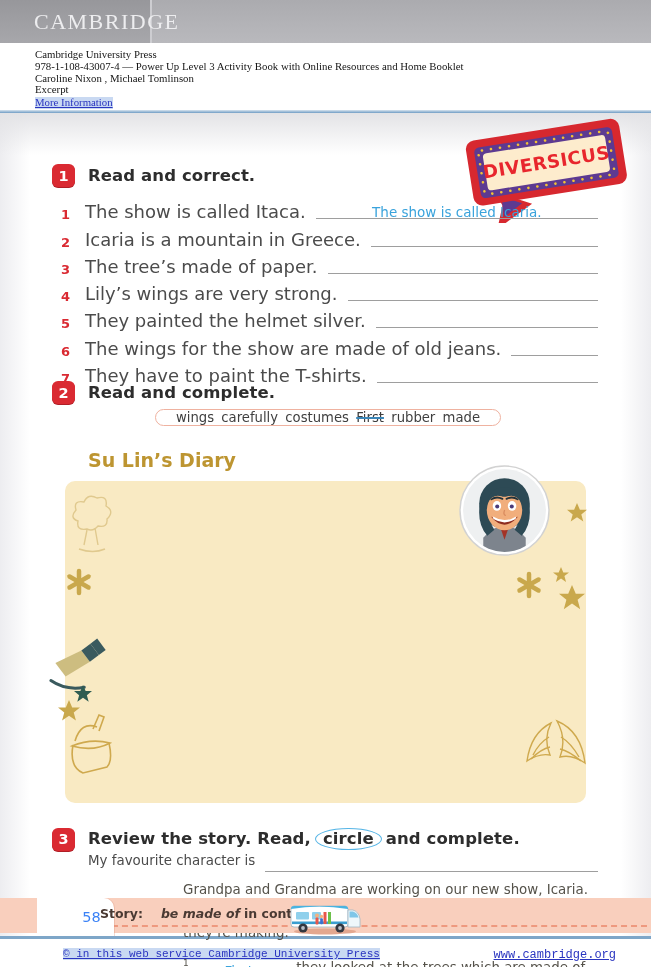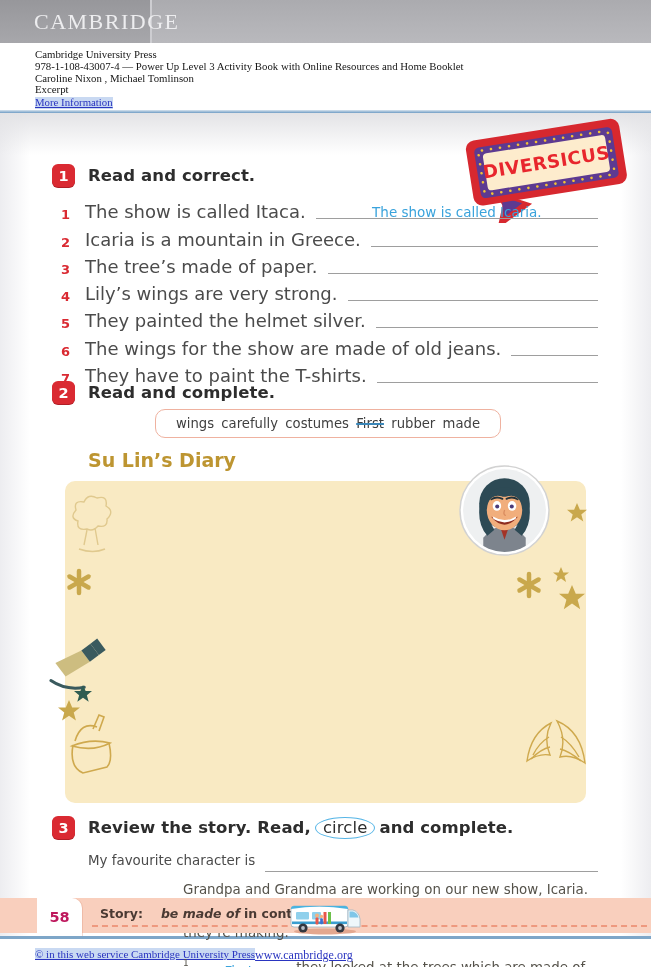--- a/index.html
+++ b/index.html
@@ -30,56 +30,56 @@
     box-shadow:0 1px 0 #b01e26;flex:0 0 23px;margin-left:4px;}
   .ex-title{font-size:16.5px;font-weight:bold;color:#2d2d2d;margin-left:13px;letter-spacing:0.1px;}
   
   .ex1-items{position:absolute;top:85px;left:48px;right:53px;}
   .item{display:flex;align-items:flex-end;height:27.3px;}
   .inum{color:#da2a32;font-weight:bold;font-size:13px;width:24px;padding-left:13px;flex:0 0 24px;padding-bottom:3px;}
   .itext{font-size:18px;color:#4b4b4b;padding-bottom:3px;white-space:nowrap;}
   .wline{flex:1;border-bottom:1px solid #9e9e9e;margin:0 0 6px 10px;position:relative;height:18px;}
   .ans{position:absolute;left:0;right:0;bottom:-2px;text-align:center;color:#3aa3dc;font-size:13.5px;}
   
-  .word-box{position:absolute;top:296px;left:155px;width:346px;height:29px;
+  .word-box{position:absolute;top:296px;left:155px;width:346px;height:17px;
     border:1.5px solid #efb2a0;border-radius:10px;display:flex;align-items:center;
     justify-content:space-between;padding:0 20px;box-sizing:border-box;}
   .word{font-size:13.2px;color:#3f3f3f;}
   .word.struck{text-decoration:line-through;text-decoration-color:#3a86b8;text-decoration-thickness:1.5px;}
   
   .diary-head{position:absolute;top:336px;left:88px;font-size:19px;font-weight:bold;color:#bd9531;}
   .diary-box{position:absolute;top:368px;left:65px;width:521px;height:322px;background:#f9eac3;border-radius:10px;}
   .deco{position:absolute;inset:0;overflow:visible;pointer-events:none;}
   .avatar{position:absolute;top:352px;left:459px;width:91px;height:91px;}
   .diary-text{position:absolute;top:398px;left:118px;width:444px;font-size:13.4px;line-height:21.5px;color:#55524a;}
   .diary-text p{margin:0;white-space:pre-line;}
   .diary-text p + p{margin-top:9px;}
   .diary-text sup{font-size:9px;color:#55524a;vertical-align:6px;margin-right:1px;}
   .blank{display:inline-block;border-bottom:1.5px solid #a9c0d6;height:15px;vertical-align:-3px;text-align:center;}
   .blank .fill{color:#3aa3dc;font-size:13.5px;display:inline-block;transform:translateY(1px);}
   .b1{width:98px;}
   
   .ex3-lines{position:absolute;top:733px;left:88px;right:53px;font-size:13.4px;color:#4b4b4b;}
-  .circled{border:1.6px solid #56b5e6;border-radius:50%;padding:0 7px 1px;margin:0 4px;display:inline-block;font-weight:normal;}
+  .circled{border:1.6px solid #56b5e6;border-radius:50%;padding:0 7px 1px;margin:12px 4px;display:inline-block;font-weight:bold;}
   .rate-opts{font-style:italic;font-weight:600;color:#3f3f3f;}
   .fav-row{display:flex;align-items:flex-start;margin-top:7px;}
   .fav-row .wline{margin-bottom:3px;}
   
   .footer-bar{position:absolute;left:0;right:0;top:785px;height:35px;background:#f9cfbd;}
   .dash-line{position:absolute;left:92px;right:4px;top:27px;border-top:2px dashed #ee997f;}
   .page-num{position:absolute;left:37px;top:785px;width:45px;height:38px;background:#fff;
-    border-radius:0 10px 0 0;color:#be185d;font-weight:bold;font-size:14.5px;
-    display:flex;align-items:center;justify-content:center;box-shadow:1px 0 0 rgba(222,150,125,.35);}
+    border-radius:0 10px 0 0;color:#3b82f6;font-weight:normal;font-size:14.5px;
+    display:flex;align-items:center;justify-content:center;box-shadow:1px 0 0 rgba(222,150,125,.35);padding-left:32px;}
   .story-label{position:absolute;left:100px;top:785px;height:30px;display:flex;align-items:center;
     font-size:12.5px;color:#4a3a33;font-weight:600;}
   .story-label .it{font-style:italic;margin:0 4px 0 18px;}
   .van{position:absolute;left:287px;top:787px;width:76px;height:36px;}
   
-  .bottom-links{display:flex;justify-content:flex-start;align-items:flex-start;
-    padding:9px 35px 0 35px;font-family:Liberation Serif, serif;font-size:11px;}
+  .bottom-links{display:flex;justify-content:space-between;align-items:flex-start;
+    padding:9px 35px 0 35px;font-family:Liberation Mono, monospace;font-size:11px;margin-left:28px;}
   .bottom-links .left{color:#2a35c0;text-decoration:underline;background:#c9d9f2;cursor:pointer;}
   .bottom-links .right{color:#2a35c0;text-decoration:underline;cursor:pointer;font-size:12px;}
 </style>
 </head>
 <body>
 
 <div class="top-bar">
   <div class="logo-box">
     <span class="logo-text">CAMBRIDGE</span>
   </div>

